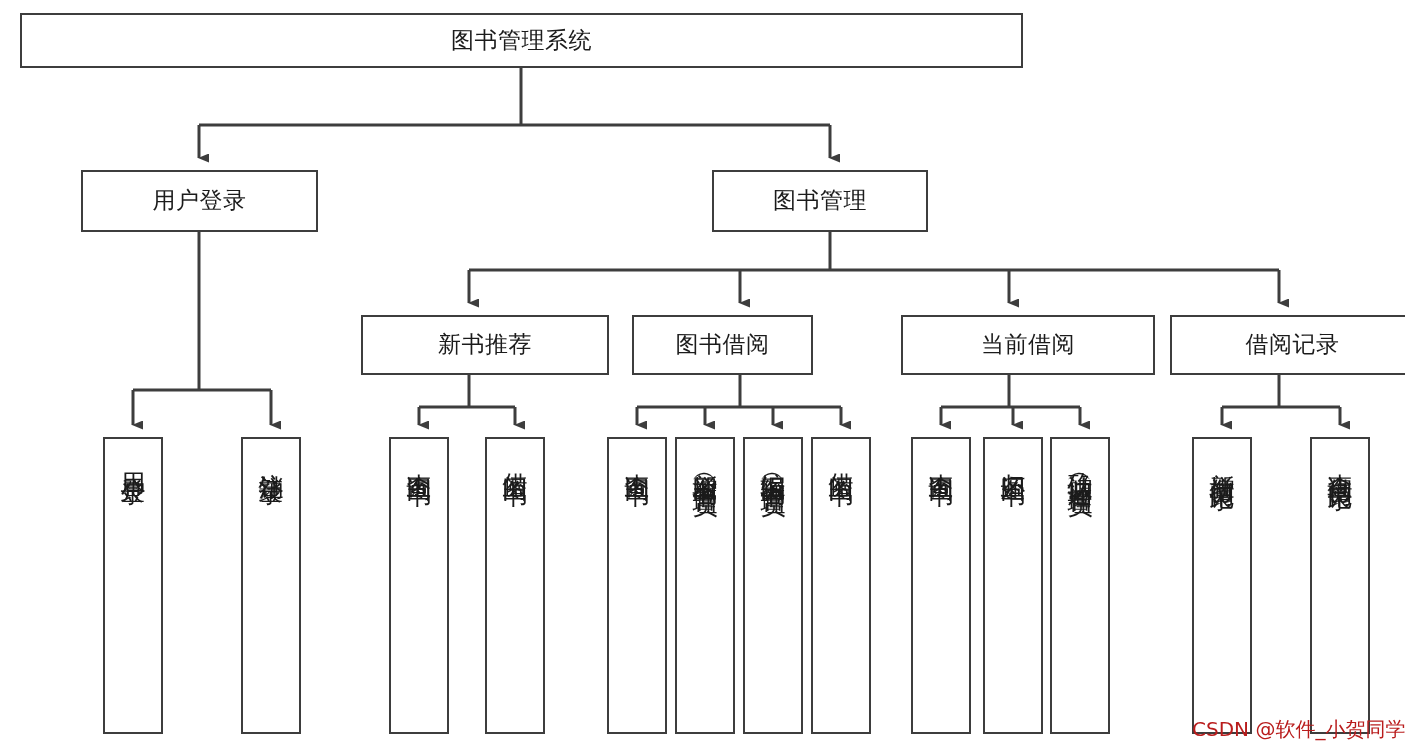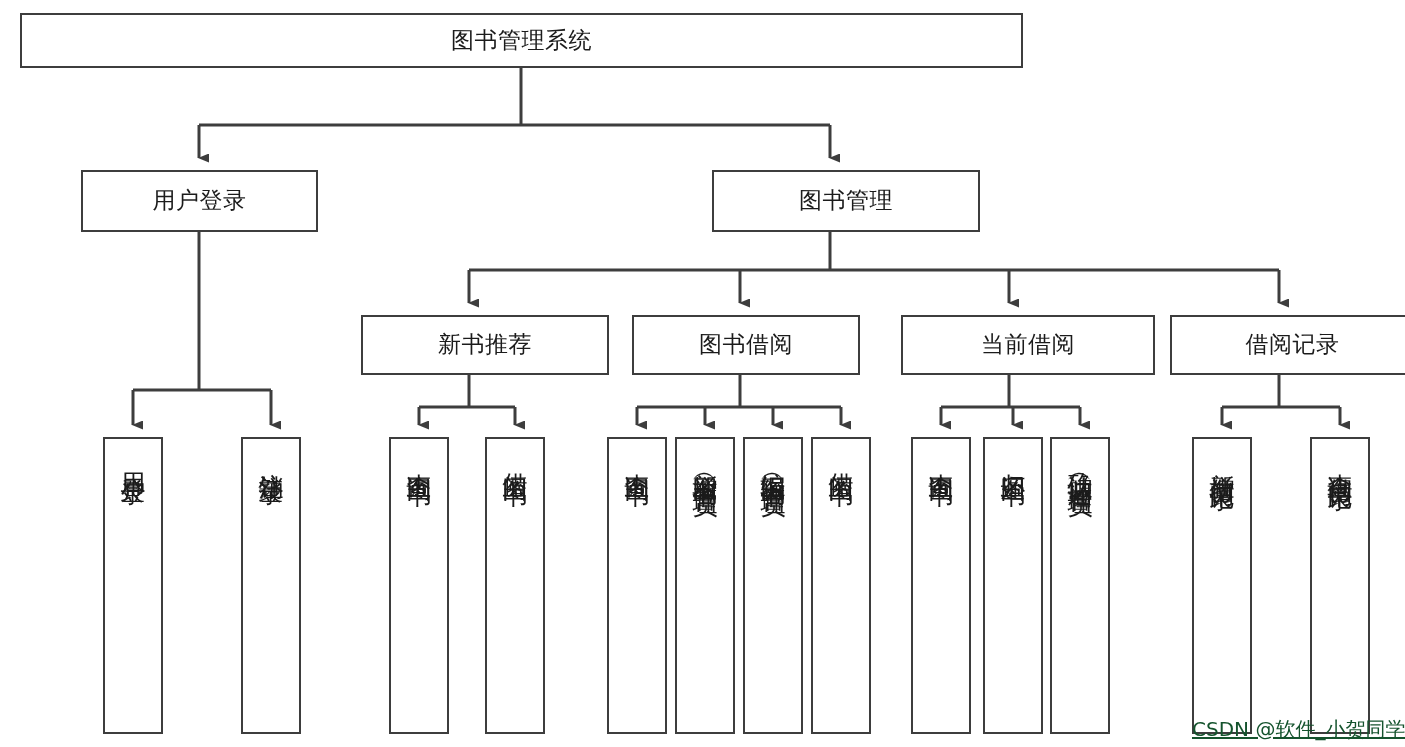--- a/index.html
+++ b/index.html
@@ -50,26 +50,25 @@
   }
   .node.vert .node-label {
     writing-mode: vertical-rl;
     text-orientation: upright;
     font-size: 25px;
     letter-spacing: 3px;
     line-height: 1;
   }
   .watermark {
     position: absolute;
-    color: #14532d;
+    color: #b91c1c;
     font-size: 20px;
     white-space: nowrap;
     z-index: 3;
     font-family: "DejaVu Sans", "Liberation Sans", sans-serif;
-    text-decoration: underline;
   }
 </style>
 </head>
 <body>
 
 <div id="canvas">
 
   <svg id="diagram-svg" viewBox="0 0 1405 747" xmlns="http://www.w3.org/2000/svg">
     <defs>
       <marker id="arrowhead" markerWidth="9" markerHeight="11" refX="4.5" refY="10" orient="auto" markerUnits="userSpaceOnUse">
@@ -120,28 +119,28 @@
     </g>
   </svg>
 
   <div class="node horiz" style="left:20px; top:13px; width:1003px; height:55px;">
     <span class="node-label">图书管理系统</span>
   </div>
 
   <div class="node horiz" style="left:81px; top:170px; width:237px; height:62px;">
     <span class="node-label">用户登录</span>
   </div>
-  <div class="node horiz" style="left:712px; top:170px; width:268px; height:62px;">
+  <div class="node horiz" style="left:712px; top:170px; width:216px; height:62px;">
     <span class="node-label">图书管理</span>
   </div>
 
   <div class="node horiz" style="left:361px; top:315px; width:248px; height:60px;">
     <span class="node-label">新书推荐</span>
   </div>
-  <div class="node horiz" style="left:632px; top:315px; width:228px; height:60px;">
+  <div class="node horiz" style="left:632px; top:315px; width:181px; height:60px;">
     <span class="node-label">图书借阅</span>
   </div>
   <div class="node horiz" style="left:901px; top:315px; width:254px; height:60px;">
     <span class="node-label">当前借阅</span>
   </div>
   <div class="node horiz" style="left:1170px; top:315px; width:245px; height:60px;text-align:right;">
     <span class="node-label">借阅记录</span>
   </div>
 
   <div class="node vert" style="left:103px; top:437px; width:60px; height:297px;">

